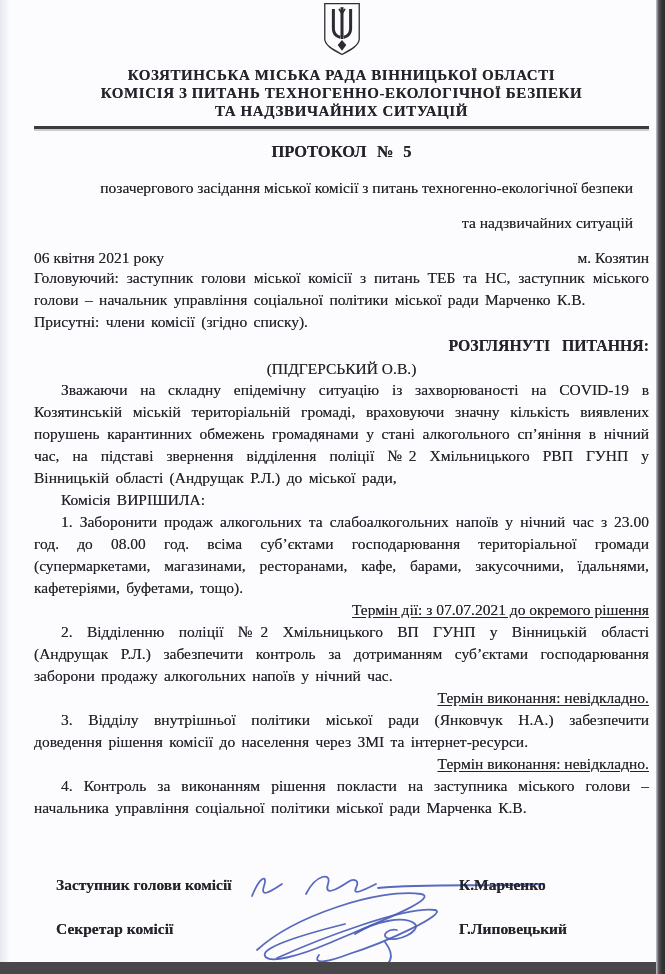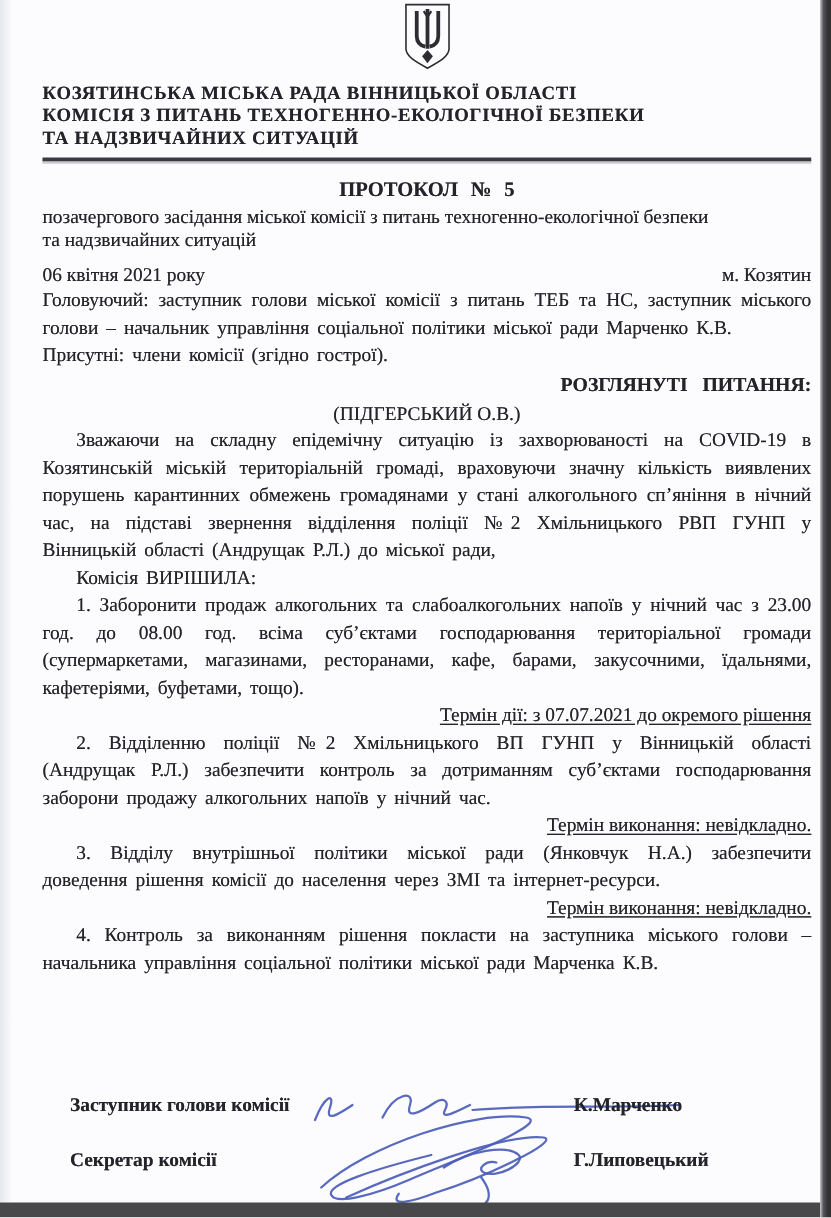--- a/index.html
+++ b/index.html
@@ -15,28 +15,28 @@
     background:linear-gradient(to right,#e7e8ee,rgba(255,255,255,0));z-index:1;}
   .edge-right{position:absolute;top:0;right:0;bottom:0;width:9px;z-index:3;
     background:linear-gradient(to right,#c9c9cf 0,#55555a 30%,#353538 65%,#2e2e31 100%);}
   .edge-bottom{position:absolute;left:0;right:0;bottom:0;height:12px;background:#48484b;z-index:2;}
 
   .content{position:absolute;top:0;left:34px;right:16px;}
 
   .emblem-wrap{width:100%;text-align:center;margin-top:2px;height:58px;}
   .emblem-wrap svg{width:50px;height:56px;}
 
-  .org{ font-weight:bold;font-size:15px;line-height:18px;
+  .org{ text-align:center;font-weight:bold;font-size:15px;line-height:18px;
         letter-spacing:.6px;margin:0;}
   .org-block{margin-top:6px;}
   .rule{height:3px;background:#3a3b42;margin-top:6px;box-shadow:0 2px 0 rgba(58,59,66,.25);}
 
   .title{text-align:center;font-weight:bold;font-size:16.5px;line-height:20px;
          word-spacing:6px;margin:13px 0 2px;}
-  .subtitle{text-align:left;font-size:15.5px;line-height:19px;margin:0;}
+  .subtitle{text-align:right;font-size:15.5px;line-height:19px;margin:16px;}
 
   .daterow{display:flex;justify-content:space-between;font-size:15.5px;
            line-height:19px;margin-top:9px;text-align:center;}
 
   p.para{font-size:15.5px;line-height:22px;margin:0;text-align:justify;
          word-spacing:2.5px;}
   .mt8{margin-top:8px;} .mt6{margin-top:6px;} .mt4{margin-top:4px;} .mt3{margin-top:3px;}
   .indent{text-indent:27px;}
   .bold{font-weight:normal;}
   .heading-center{font-weight:bold;text-align:right;font-size:15.8px;
@@ -86,21 +86,21 @@
     <p class="subtitle">позачергового засідання міської комісії з питань техногенно-екологічної безпеки</p>
     <p class="subtitle">та надзвичайних ситуацій</p>
 
     <div class="daterow">
       <span>06 квітня 2021 року</span>
       <span>м. Козятин</span>
     </div>
 
     <p class="para mt8"><span class="bold">Головуючий:</span><span> заступник голови міської комісії з питань ТЕБ та НС, заступник міського голови – начальник управління соціальної політики міської ради Марченко К.В.</span></p>
 
-    <p class="para"><span class="bold">Присутні:</span><span> члени комісії (згідно гострої).</span></p>
+    <p class="para"><span class="bold">Присутні:</span><span> члени комісії (згідно списку).</span></p>
 
     <p class="heading-center">РОЗГЛЯНУТІ ПИТАННЯ:</p>
 
 
     <p class="rapporteur">(ПІДГЕРСЬКИЙ О.В.)</p>
 
     <p class="para indent mt6">Зважаючи на складну епідемічну ситуацію із захворюваності на COVID-19 в Козятинській міській територіальній громаді, враховуючи значну кількість виявлених порушень карантинних обмежень громадянами у стані алкогольного сп’яніння в нічний час, на підставі звернення відділення поліції №2 Хмільницького РВП ГУНП у Вінницькій області (Андрущак Р.Л.) до міської ради,</p>
 
     <p class="para indent bold mt4">Комісія ВИРІШИЛА:</p>
 

